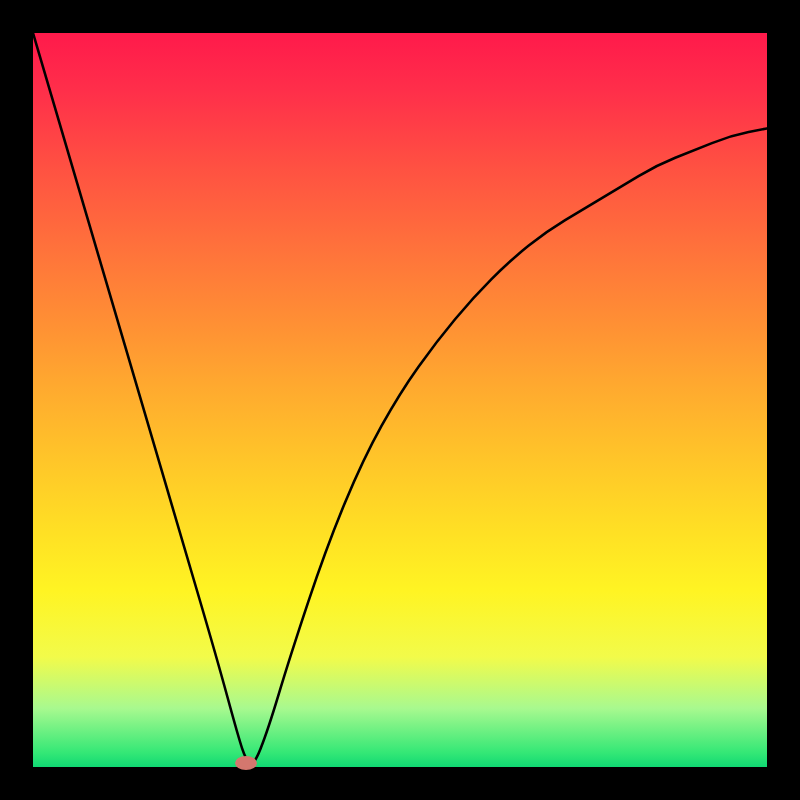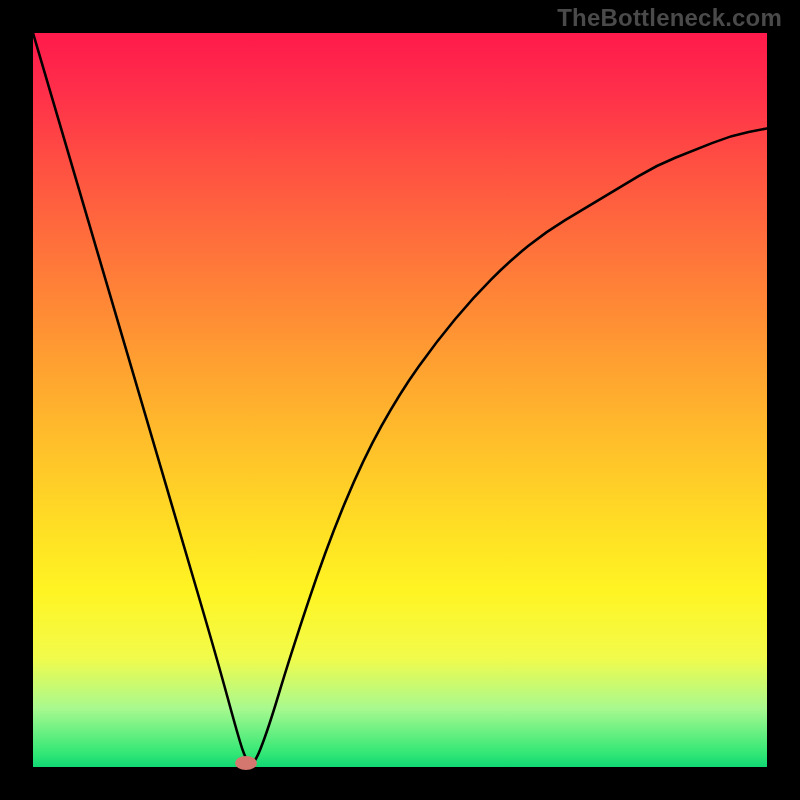--- a/index.html
+++ b/index.html
@@ -65,21 +65,20 @@
     border-radius: 50%;
     z-index: 2;
     transform: translate(-50%, -50%);
   }
 </style>
 </head>
 <body>
 
 <div class="frame">
 
-  <div class="watermark">TheBottleneck.com</div>
 
   <div class="plot-area"></div>
 
   <svg class="curve" viewBox="0 0 100 100" preserveAspectRatio="none">
     <path fill="none" stroke="#000" stroke-width="0.35" stroke-linejoin="round" stroke-linecap="round" d="M 0 0 Q 0 0 2.5 8.5 Q 5 17 7.5 25.5 Q 10 34 12.5 42.5 Q 15 51 17.5 59.5 Q 20 68 22.5 76.5 Q 25 85 26.5 90.5 Q 28 96 28.5 97.5 Q 29 99 29.5 99.5 Q 30 100 31 97.5 Q 32 95 33.5 90 Q 35 85 37.5 77.5 Q 40 70 42.5 64 Q 45 58 47.5 53.5 Q 50 49 52.5 45.5 Q 55 42 57.5 39 Q 60 36 62.5 33.5 Q 65 31 67.5 29 Q 70 27 72.5 25.5 Q 75 24 77.5 22.5 Q 80 21 82.5 19.5 Q 85 18 87.5 17 Q 90 16 92.5 15 Q 95 14 97.5 13.5 T 100 13"></path>
   </svg>
 
   <div class="marker" style="left: 245.86px; top: 763.33px;"></div>
 
 </div>

